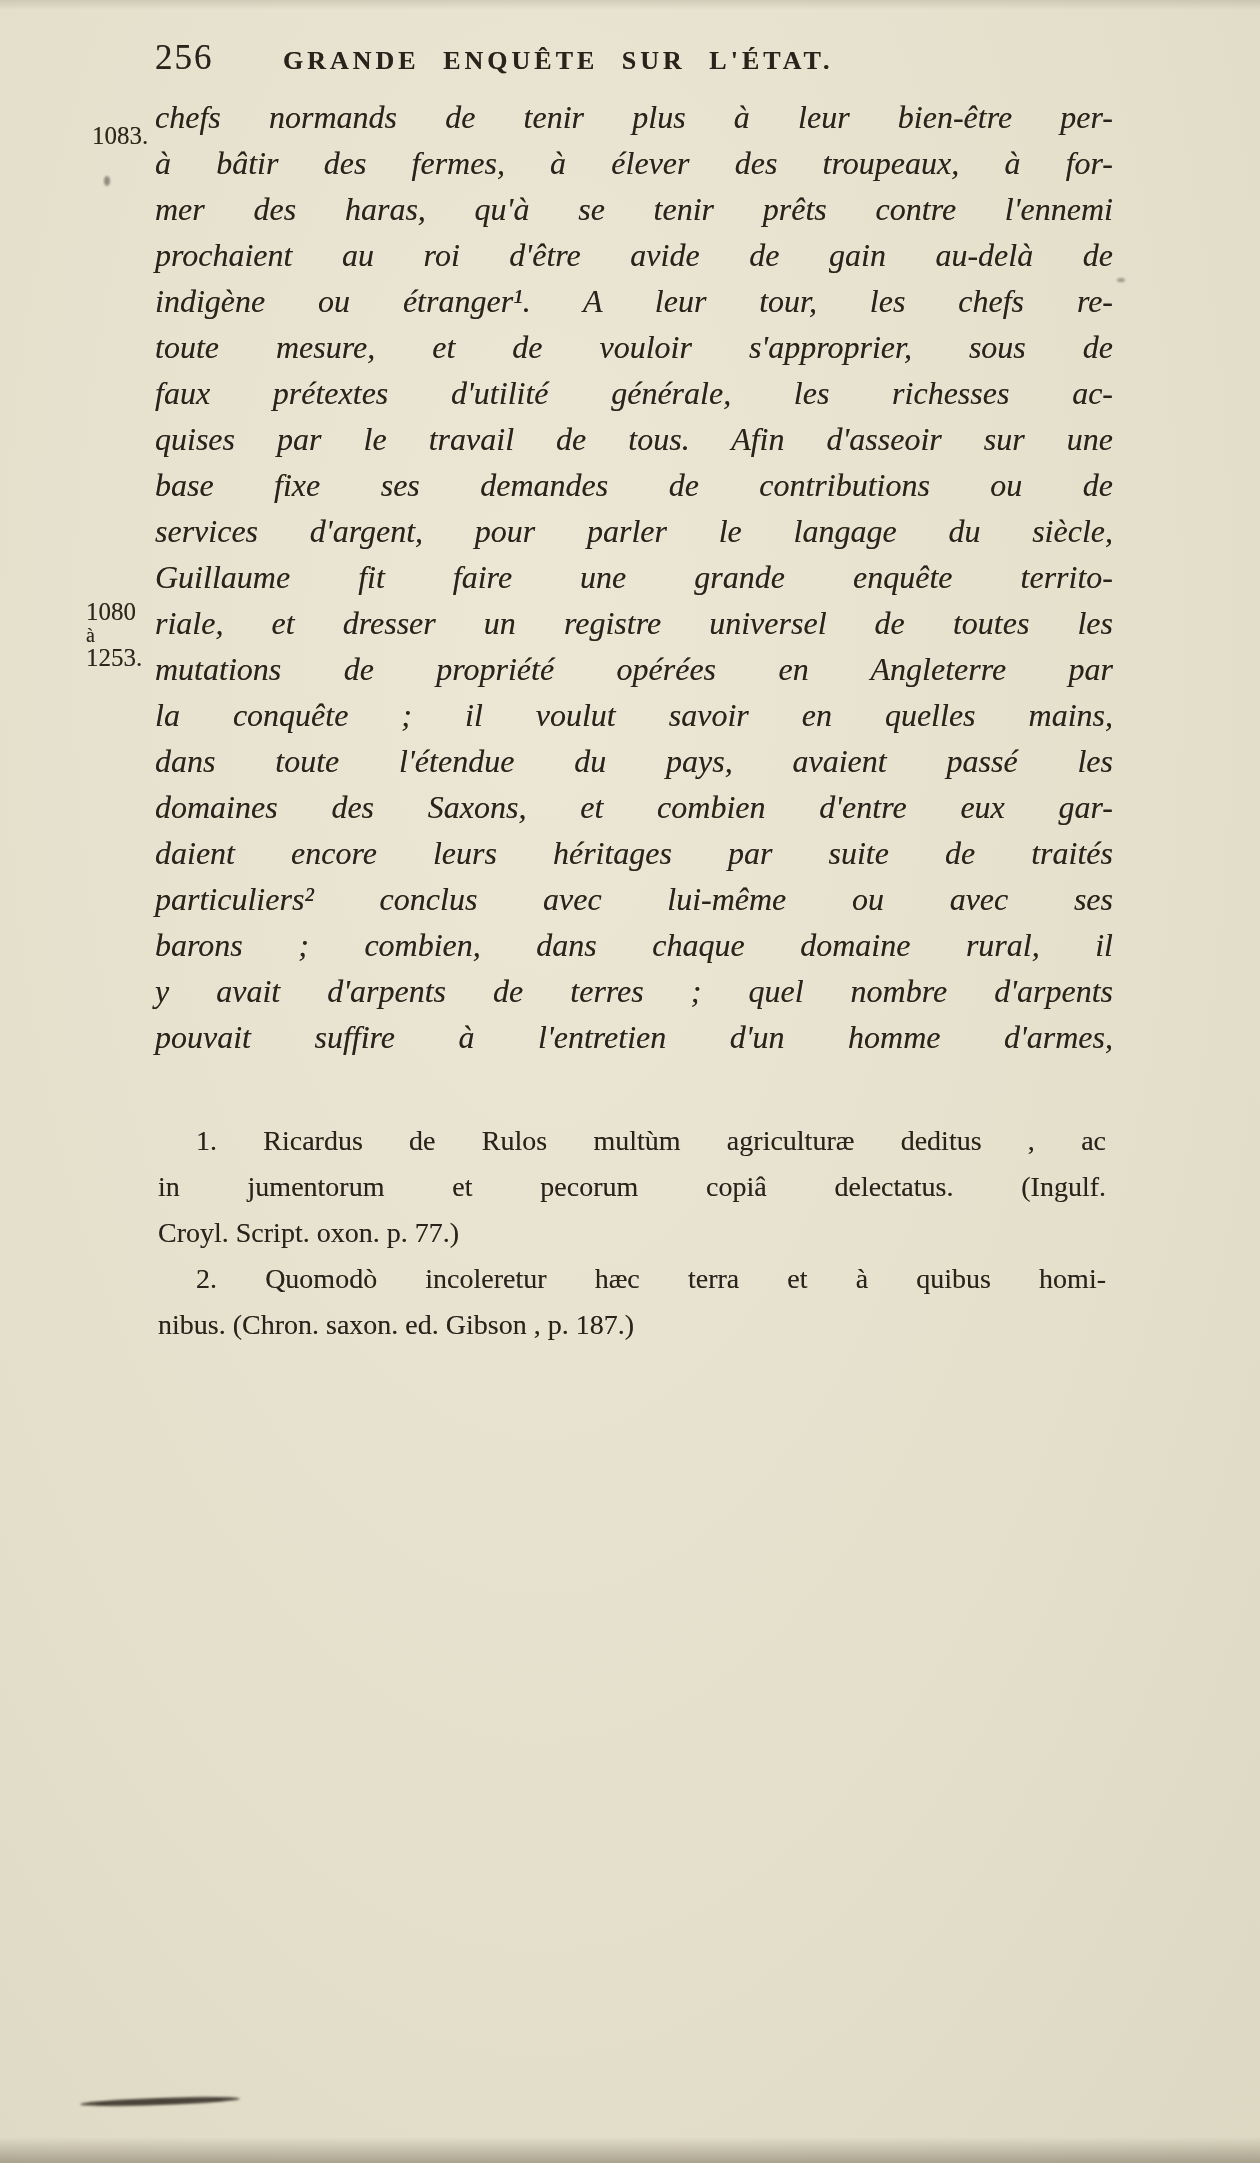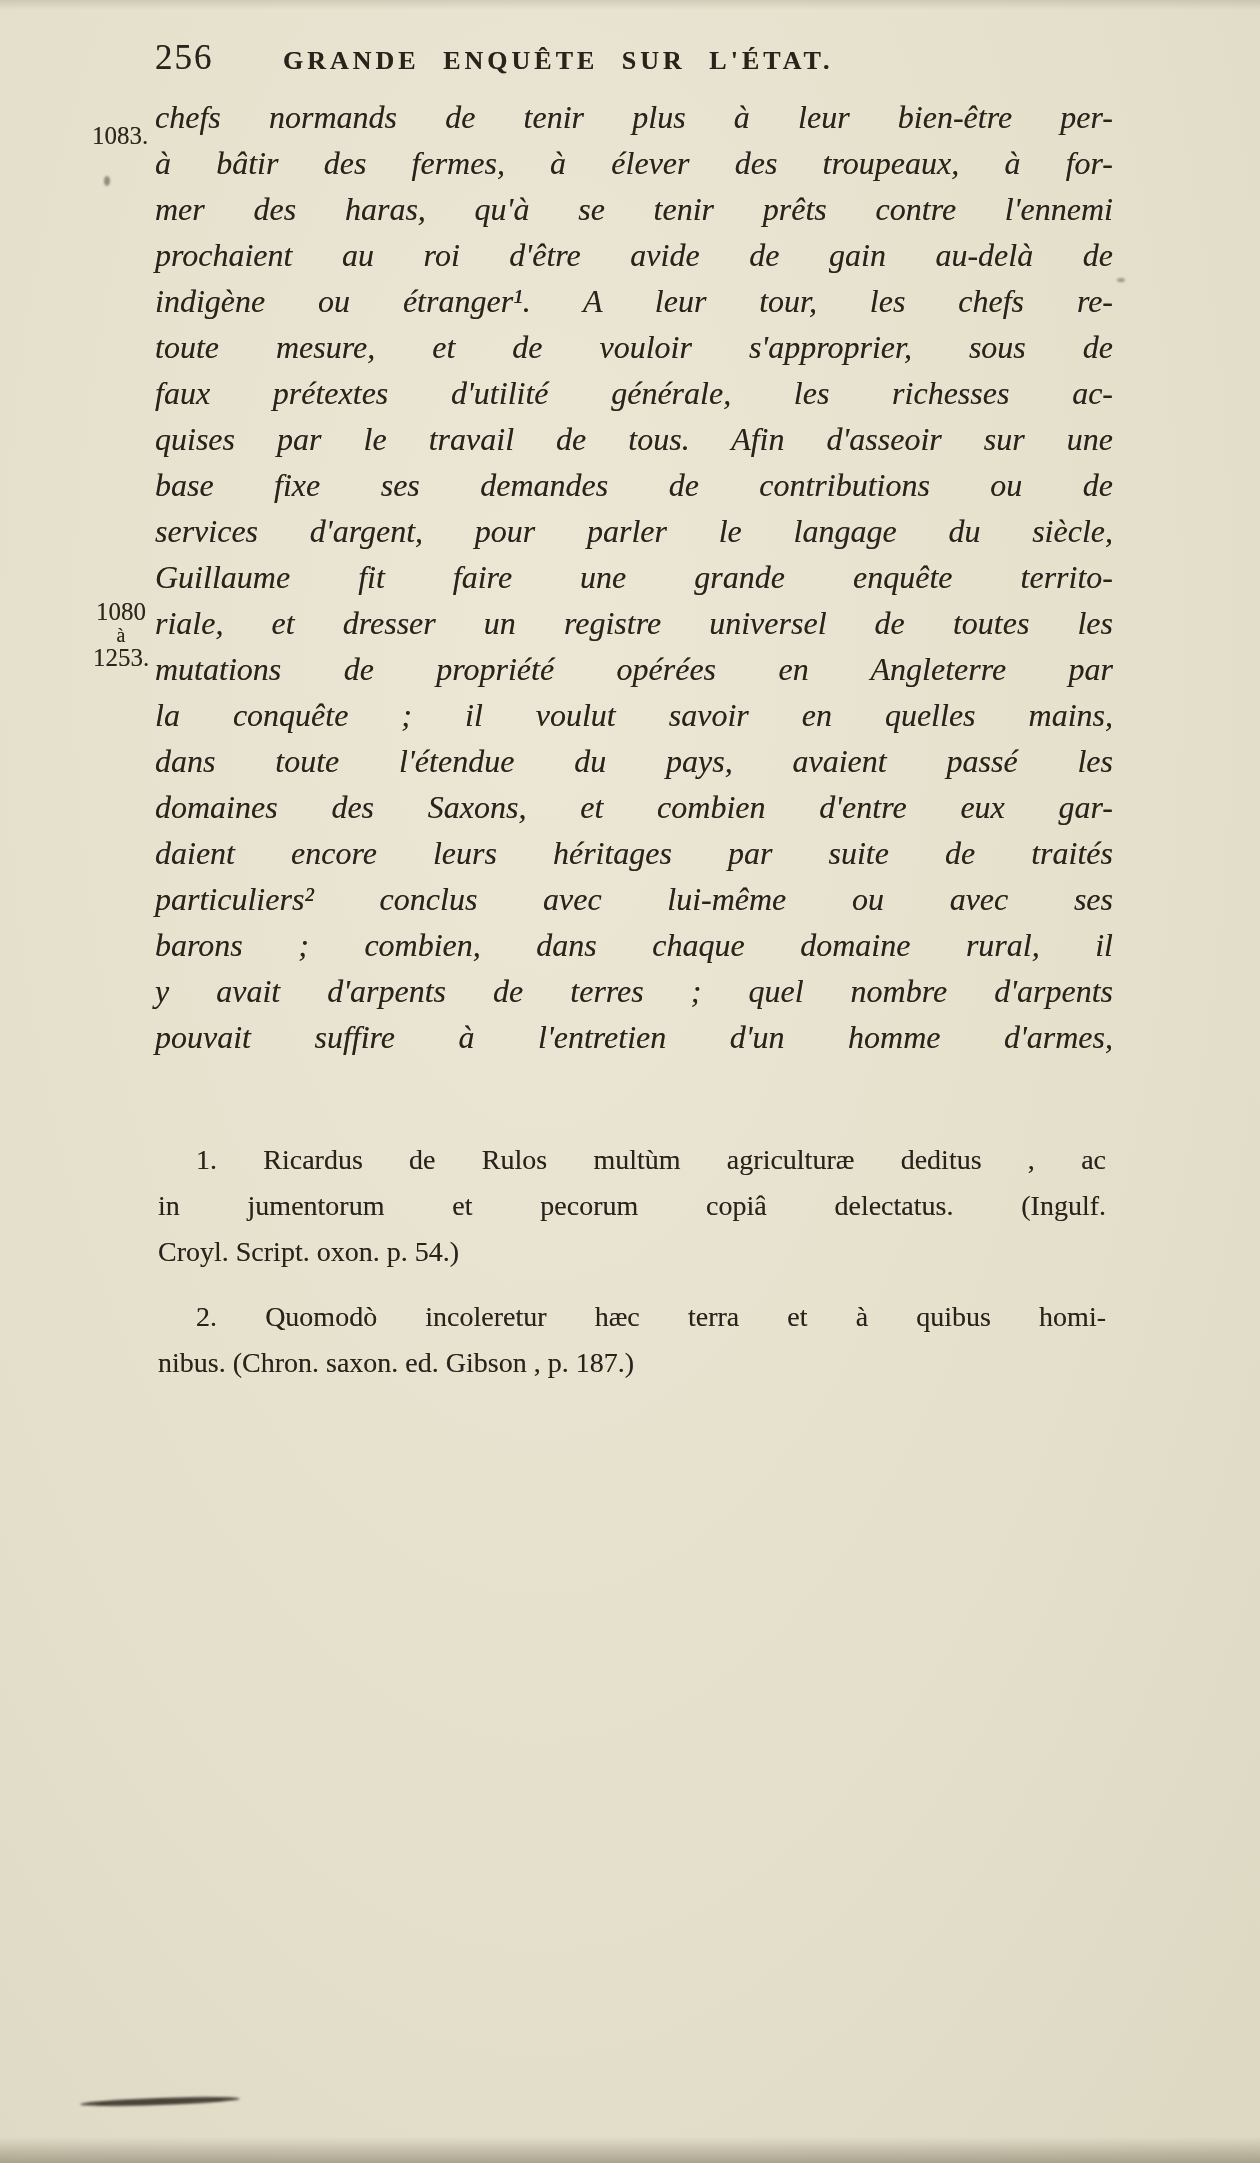--- a/index.html
+++ b/index.html
@@ -51,21 +51,21 @@
   .running-title {
     position: absolute; left: 128px; top: 8px;
     font-size: 26px; font-weight: 700;
     letter-spacing: 4px; word-spacing: 13px;
     white-space: nowrap;
   }
 
   
   .margin-note { position: absolute; font-size: 25px; color: #2c261d; }
   .note-year { left: 92px; top: 102px; width: 66px; margin-top: 20px; }
-  .note-range { left: 86px; top: 600px; width: 70px; text-align: center; line-height: 24px; }
+  .note-range { left: 86px; top: 600px; width: 70px; text-align: left; line-height: 24px; }
   .note-range .range-mid { font-size: 20px; line-height: 22px; }
 
   
   .body-text {
     position: absolute; top: 94px; left: 155px; width: 958px;
     font-size: 32px; line-height: 46px;
   }
   .bl {
     text-align: justify;
     text-align-last: justify;
@@ -77,21 +77,21 @@
   
   .footnotes {
     position: absolute; top: 1118px; left: 158px; width: 948px;
     font-size: 28px; line-height: 46px;
   }
   .fn {
     text-align: justify;
     text-align-last: justify;
     height: 46px;
   }
-  .fn.indent { text-indent: 38px; margin-top: 19px; }
+  .fn.indent { text-indent: 38px; }
   .fn.natural { text-align: left; text-align-last: left; }
 </style>
 </head>
 <body>
 
 <div class="page">
 
   <header class="page-header">
     <div class="page-number">256</div>
     <div class="running-title">GRANDE ENQUÊTE SUR L'ÉTAT.</div>
@@ -125,21 +125,21 @@
     <div class="bl">daient encore leurs héritages par suite de traités</div>
     <div class="bl">particuliers² conclus avec lui-même ou avec ses</div>
     <div class="bl">barons ; combien, dans chaque domaine rural, il</div>
     <div class="bl">y avait d'arpents de terres ; quel nombre d'arpents</div>
     <div class="bl">pouvait suffire à l'entretien d'un homme d'armes,</div>
   </main>
 
   <section class="footnotes">
     <div class="fn indent">1. Ricardus de Rulos multùm agriculturæ deditus , ac</div>
     <div class="fn">in jumentorum et pecorum copiâ delectatus. (Ingulf.</div>
-    <div class="fn natural">Croyl. Script. oxon. p. 54.)</div>
+    <div class="fn natural">Croyl. Script. oxon. p. 77.)</div>
     <div class="fn indent">2. Quomodò incoleretur hæc terra et à quibus homi-</div>
     <div class="fn natural">nibus. (Chron. saxon. ed. Gibson , p. 187.)</div>
   </section>
 
   <div class="edge-top"></div>
   <div class="edge-right"></div>
   <div class="edge-bottom"></div>
   <div class="blot blot-bl"></div>
   <div class="blot speck-1"></div>
   <div class="blot speck-2"></div>

